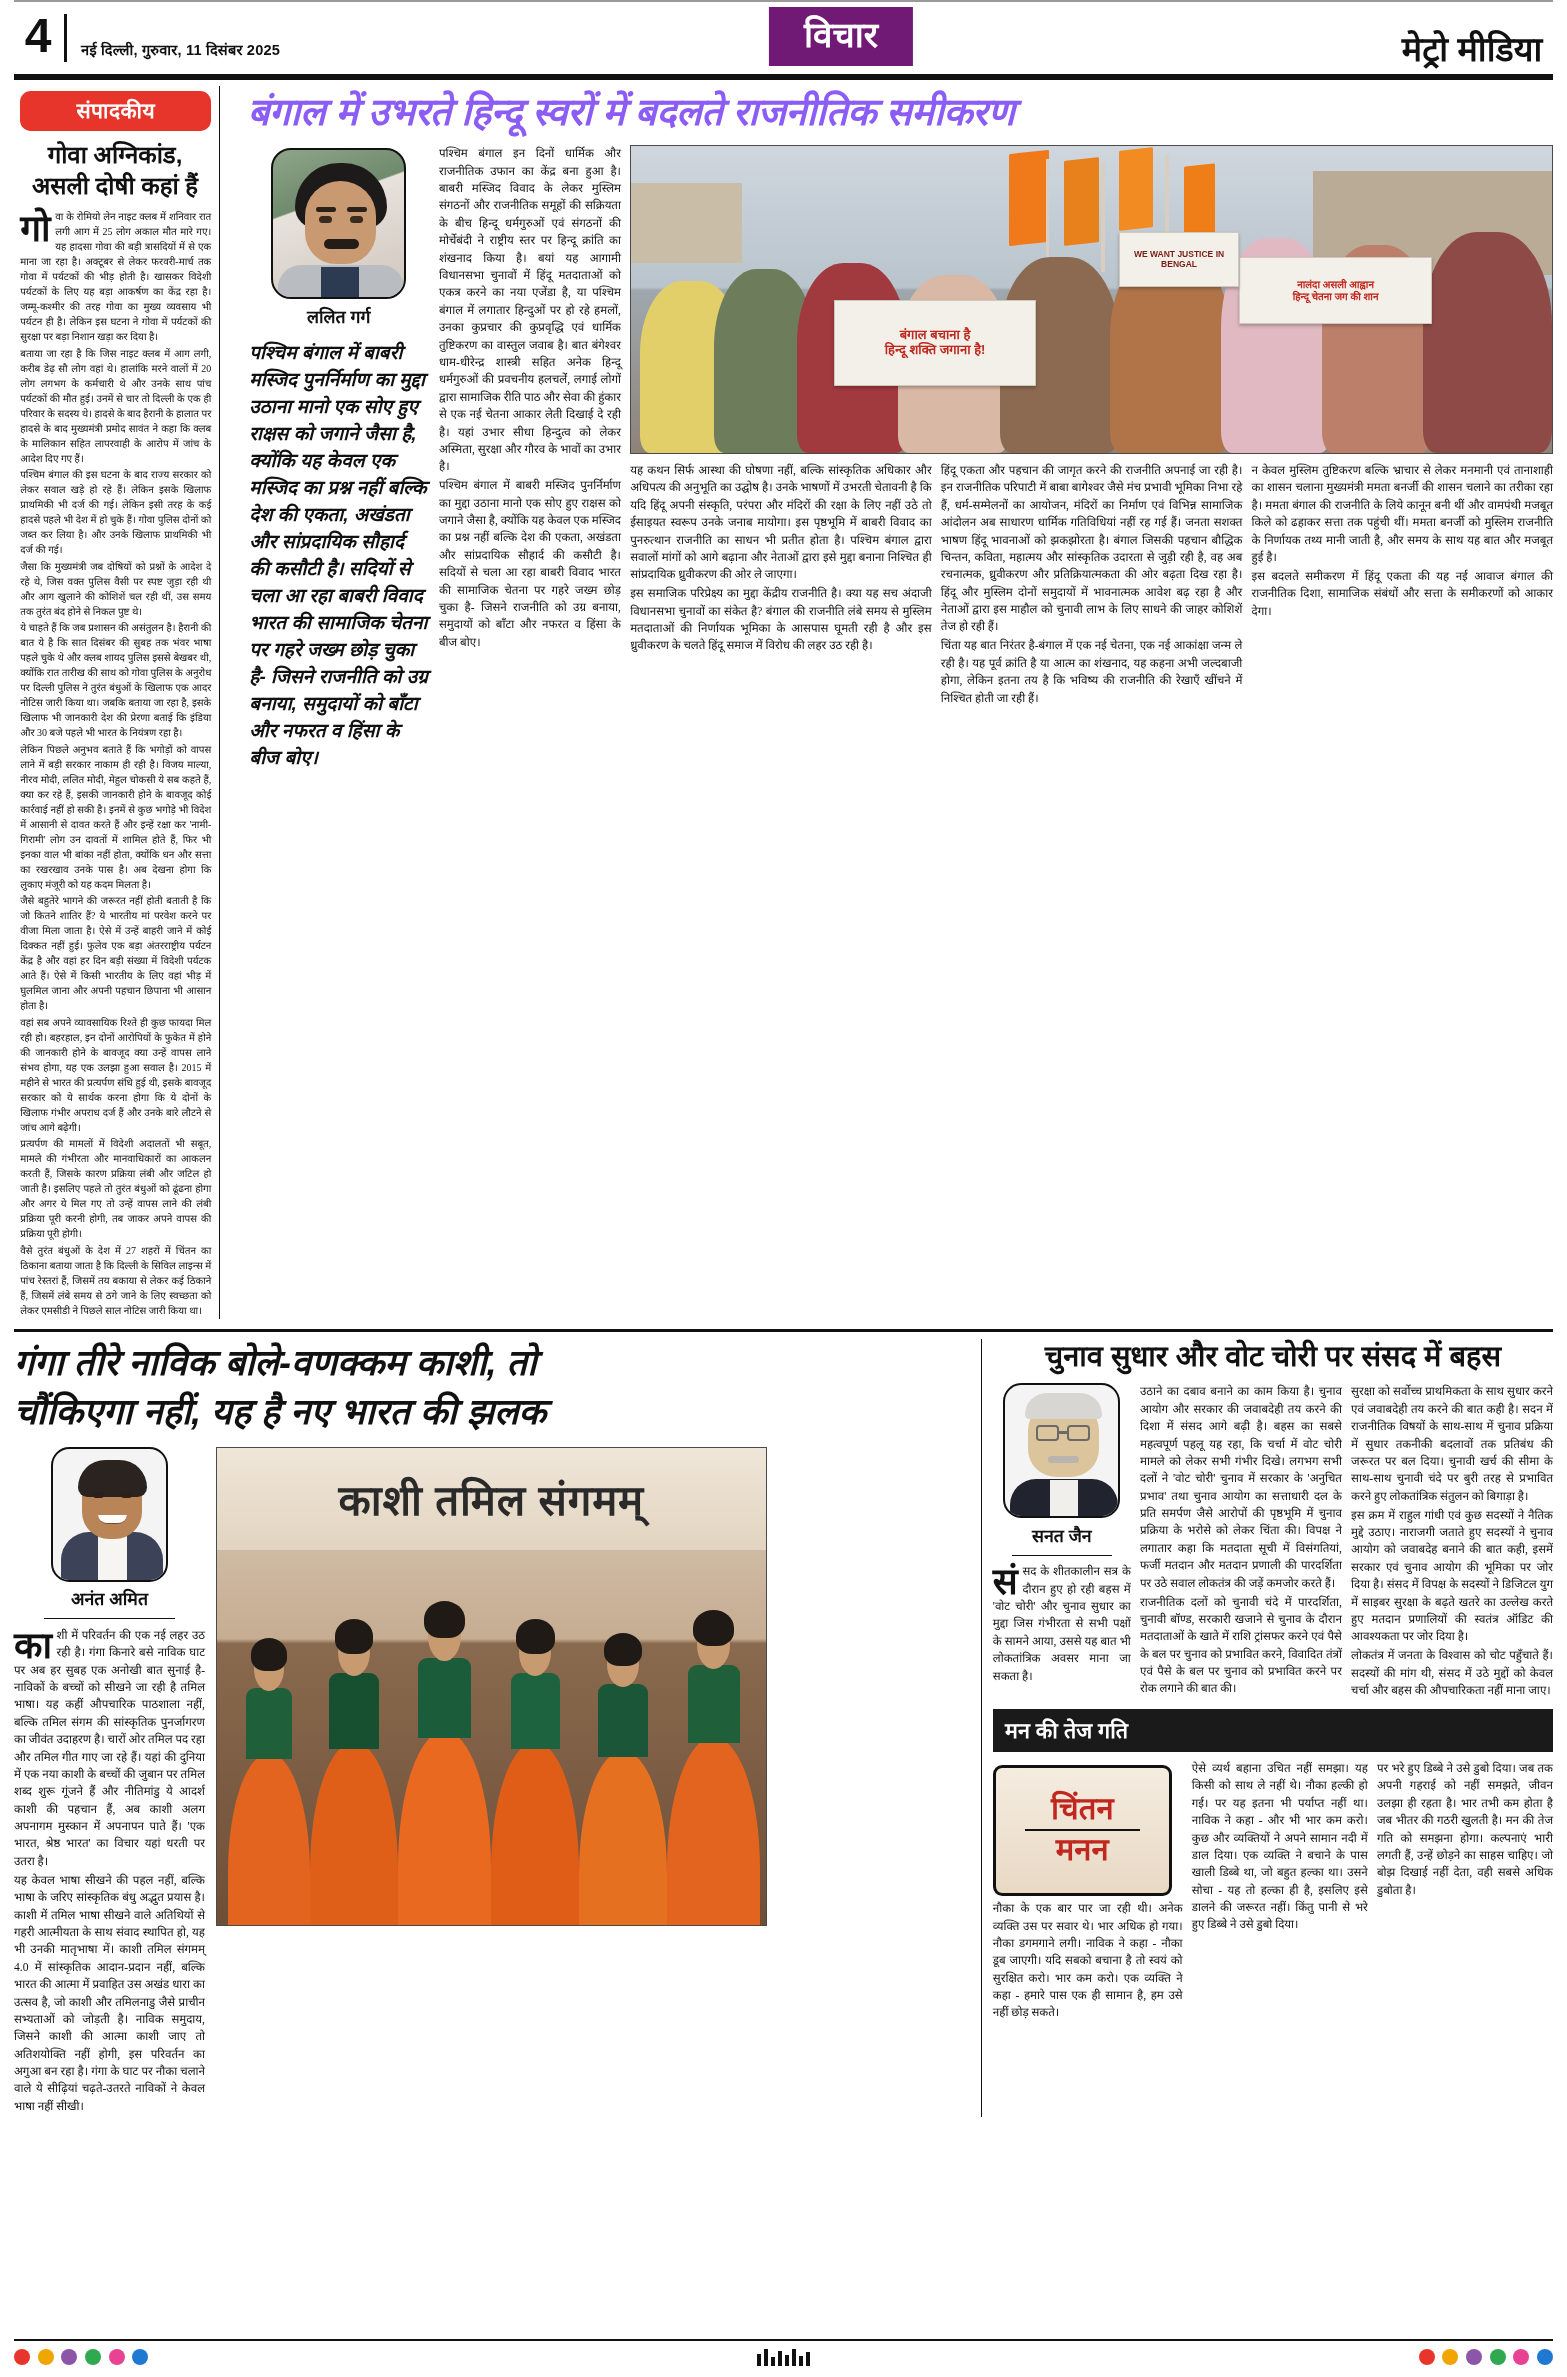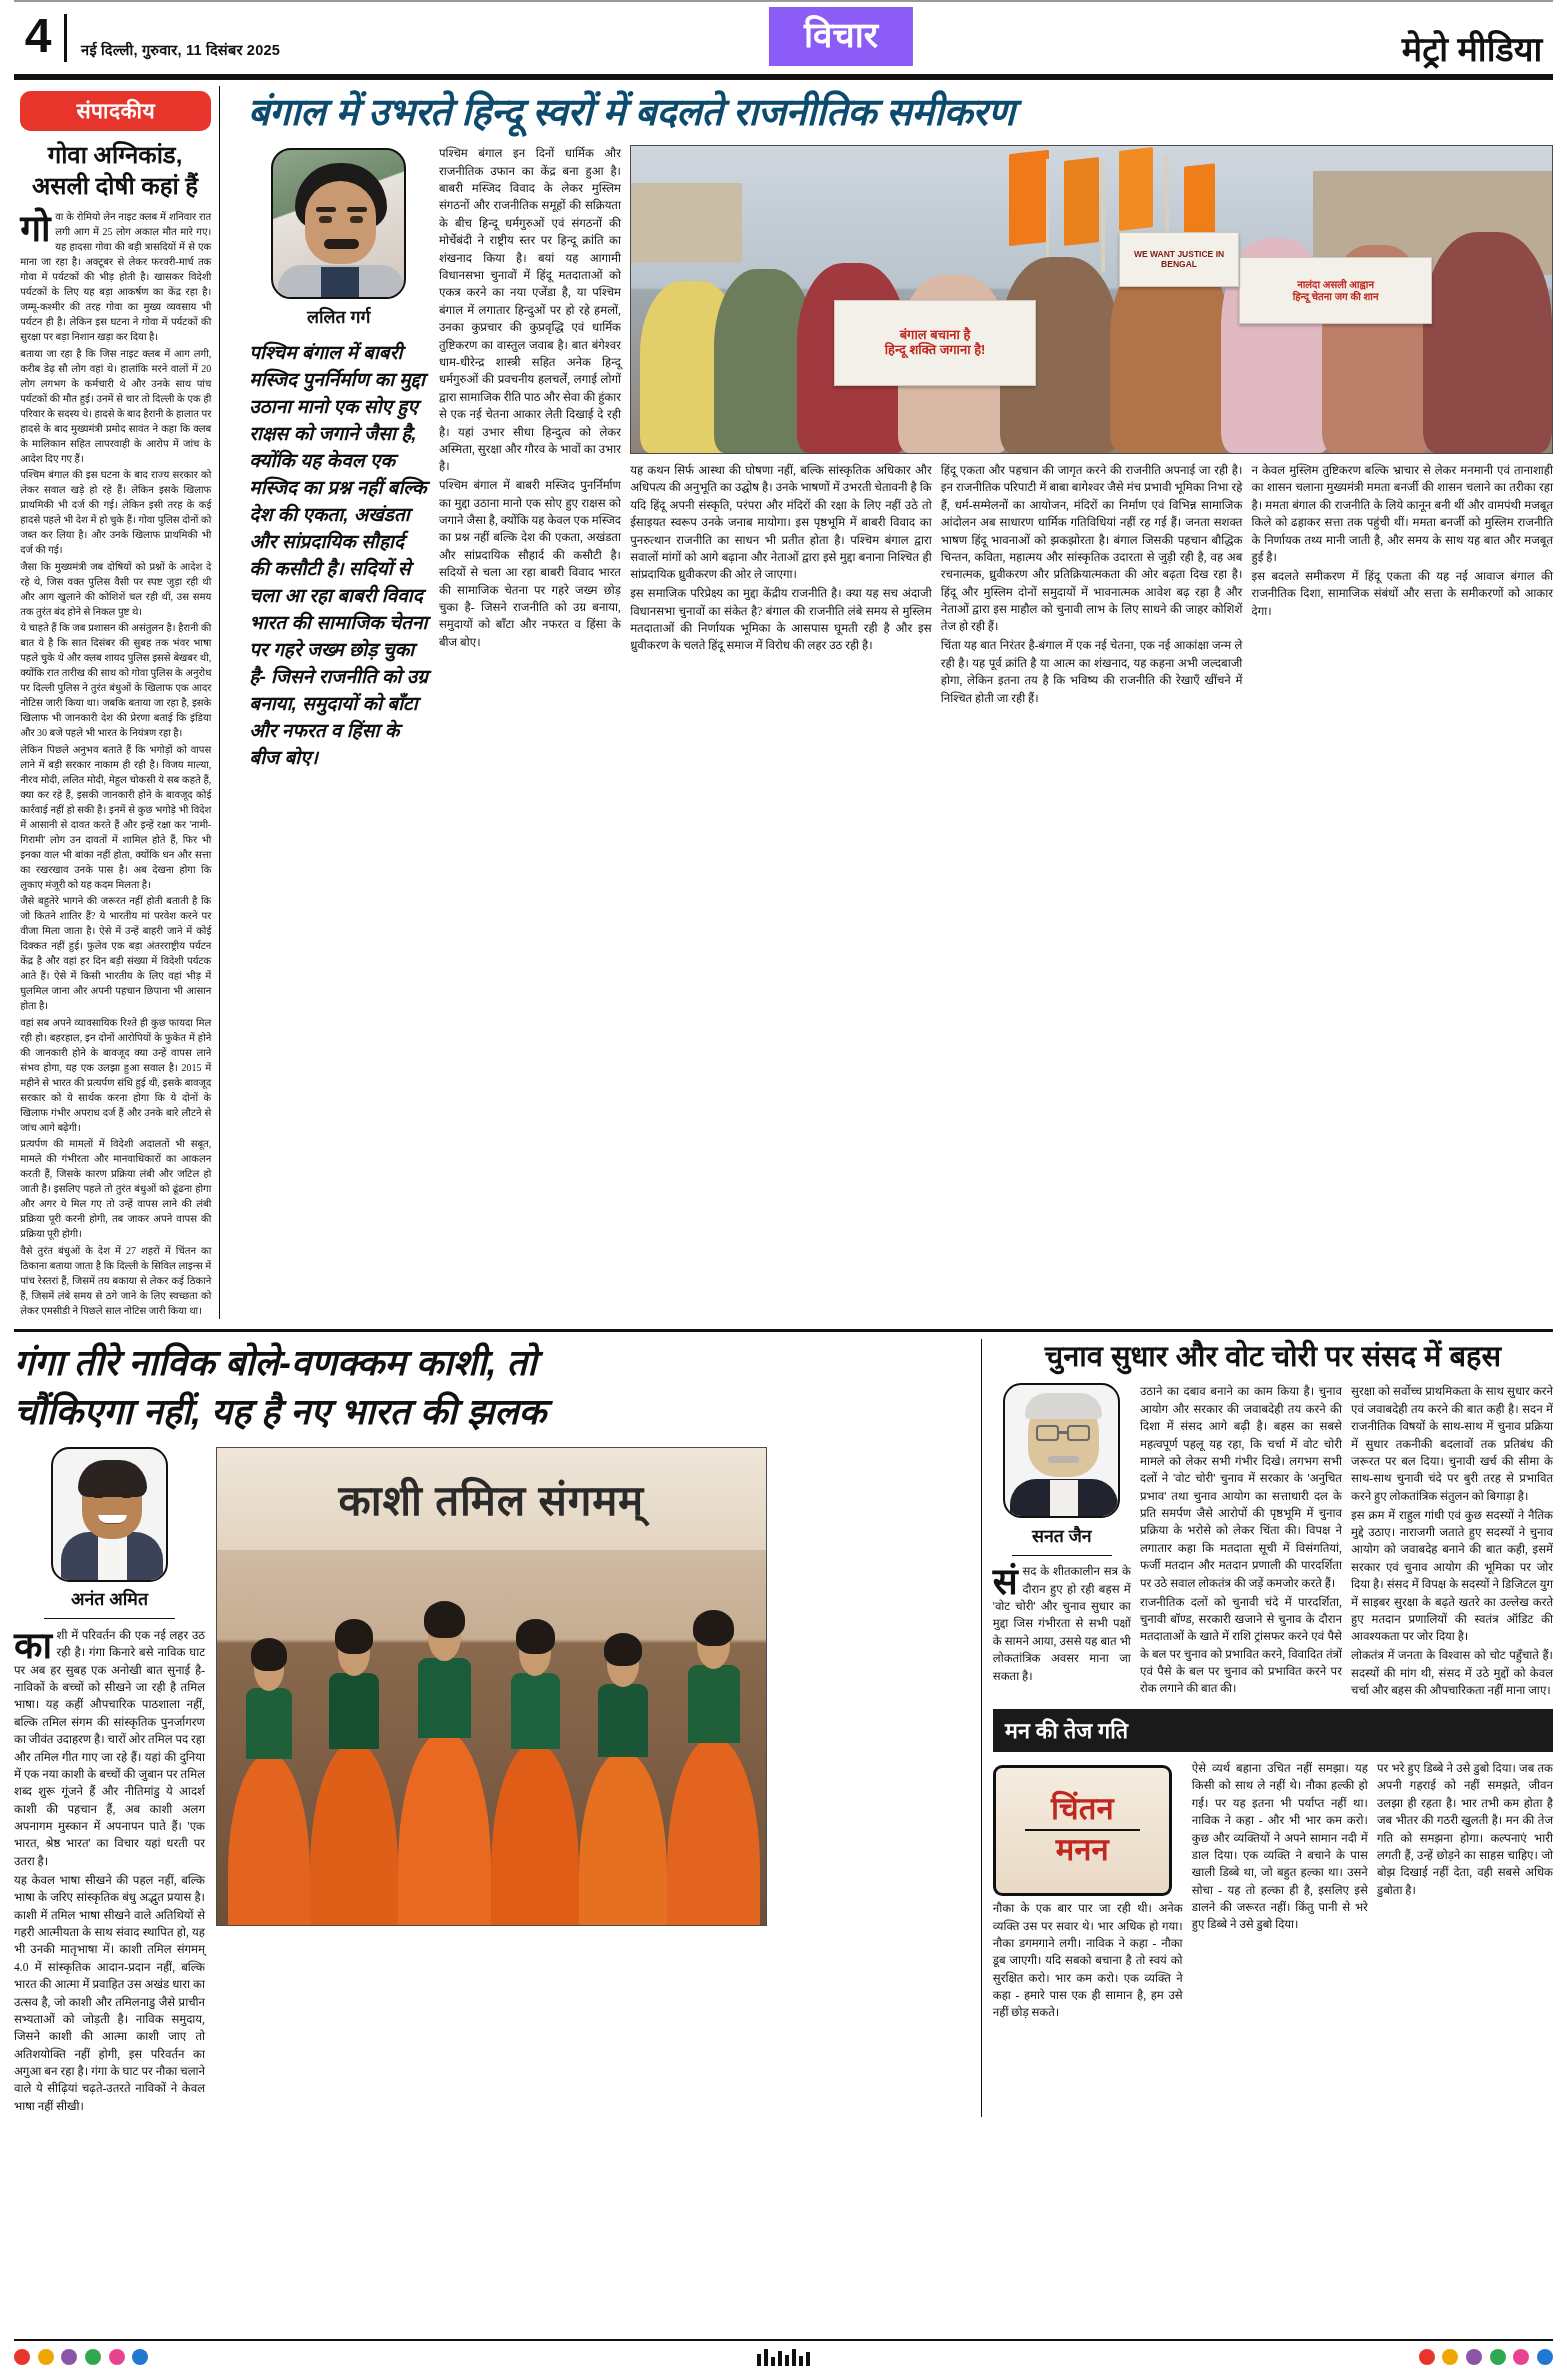--- a/index.html
+++ b/index.html
@@ -50,21 +50,21 @@
     align-self: flex-end;
     padding-bottom: 15.4px;
     letter-spacing: 0.2px;
   }
   .mast-center { flex: 1 1 auto; position: relative; }
   .section-tag {
     position: absolute;
     left: 50%;
     transform: translateX(-50%);
     top: 4.6px;
-    background: #8b5cf6;
+    background: #701a75;
     color: #fff;
     font-family: "Liberation Sans", sans-serif;
     font-weight: bold;
     font-size: 35px;
     line-height: 1;
     padding: 10.8px 35px 14px 35px;
     white-space: nowrap;
   }
   .mast-right {
     display: flex;
@@ -136,21 +136,21 @@
   }
 
   .lead-col { flex: 1 1 auto; padding-left: 10.8px; }
   .lead-head {
     font-family: "Liberation Sans", sans-serif;
     font-weight: bold;
     font-style: italic;
     font-size: 38px;
     line-height: 1.15;
     letter-spacing: -0.4px;
-    color: #0c4a6e;
+    color: #8b5cf6;
     margin: 4.6px 0 10.8px 0;
     white-space: nowrap;
   }
   .lead-grid { display: flex; gap: 9.2px; }
   .lead-c1 { width: 182px; flex: 0 0 182px; }
   .lead-c2 { width: 182px; flex: 0 0 182px; }
   .lead-right { flex: 1 1 auto; }
 
   .author-photo {
     width: 135px; height: 151px;

